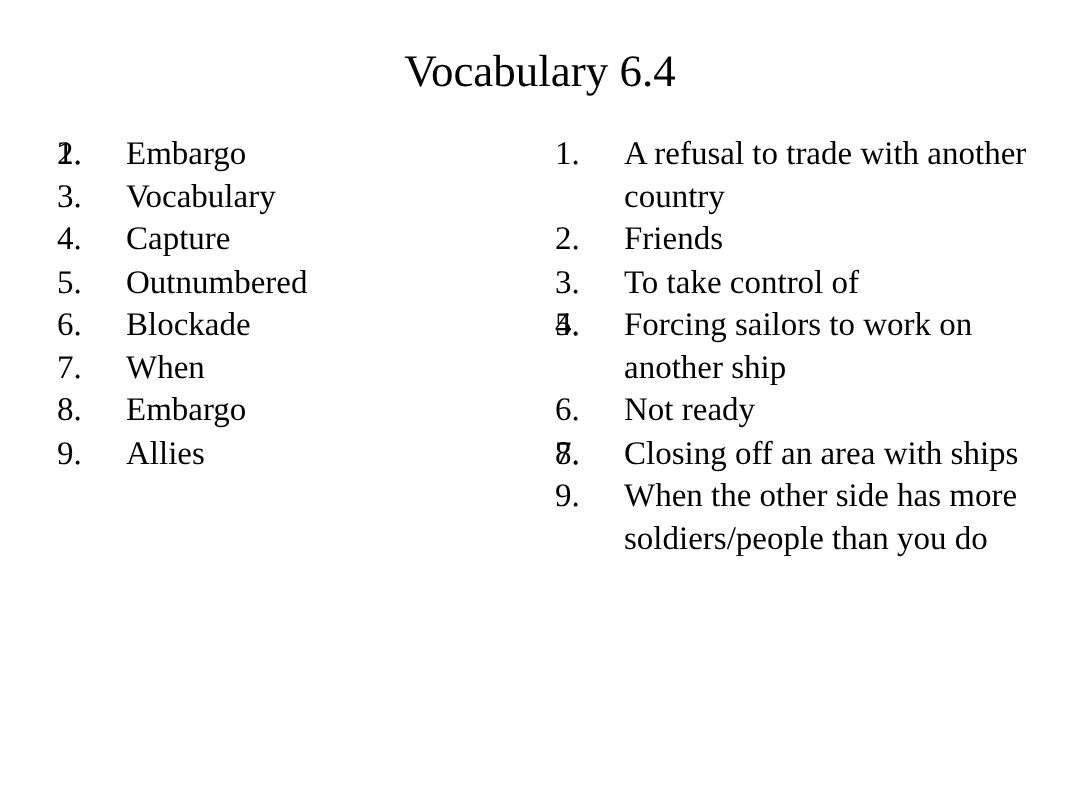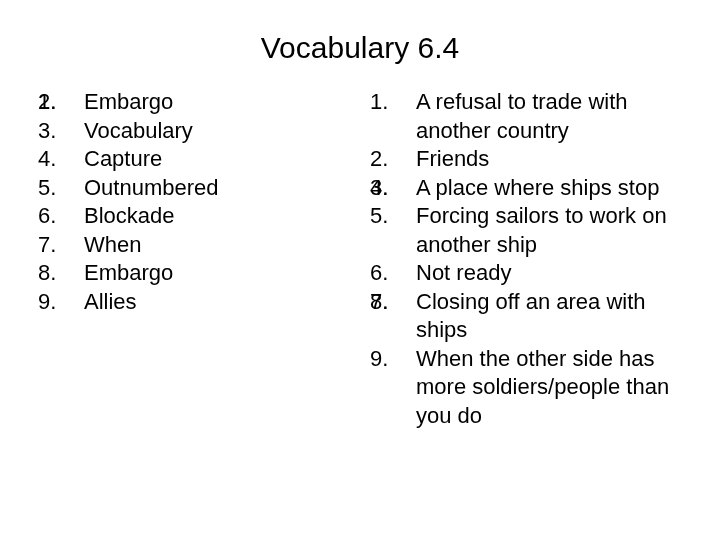--- a/index.html
+++ b/index.html
@@ -16,20 +16,21 @@
     position: relative;
   }
 
   #slide {
     position: absolute;
     left: 0;
     top: 0;
     width: 720px;
     height: 540px;
     background: #ffffff;
+    font-family: Liberation Serif, serif;
   }
 
   #slide-title {
     position: absolute;
     left: 0;
     top: 30px;
     width: 720px;
     text-align: center;
     font-size: 30px;
     line-height: 36px;
@@ -138,24 +139,24 @@
       <li class="list-item">
         <span class="item-number">1.</span>
         <span class="item-text">A refusal to trade with another country</span>
       </li>
       <li class="list-item">
         <span class="item-number">2.</span>
         <span class="item-text">Friends</span>
       </li>
       <li class="list-item">
         <span class="item-number">3.</span>
+        <span class="item-text">To take control of</span>
       </li>
       <li class="list-item">
         <span class="item-number">4.</span>
-        <span class="item-text">A place where ships stop</span>
       </li>
       <li class="list-item">
         <span class="item-number">5.</span>
         <span class="item-text">Forcing sailors to work on another ship</span>
       </li>
       <li class="list-item">
         <span class="item-number">6.</span>
         <span class="item-text">Not ready</span>
       </li>
       <li class="list-item">

